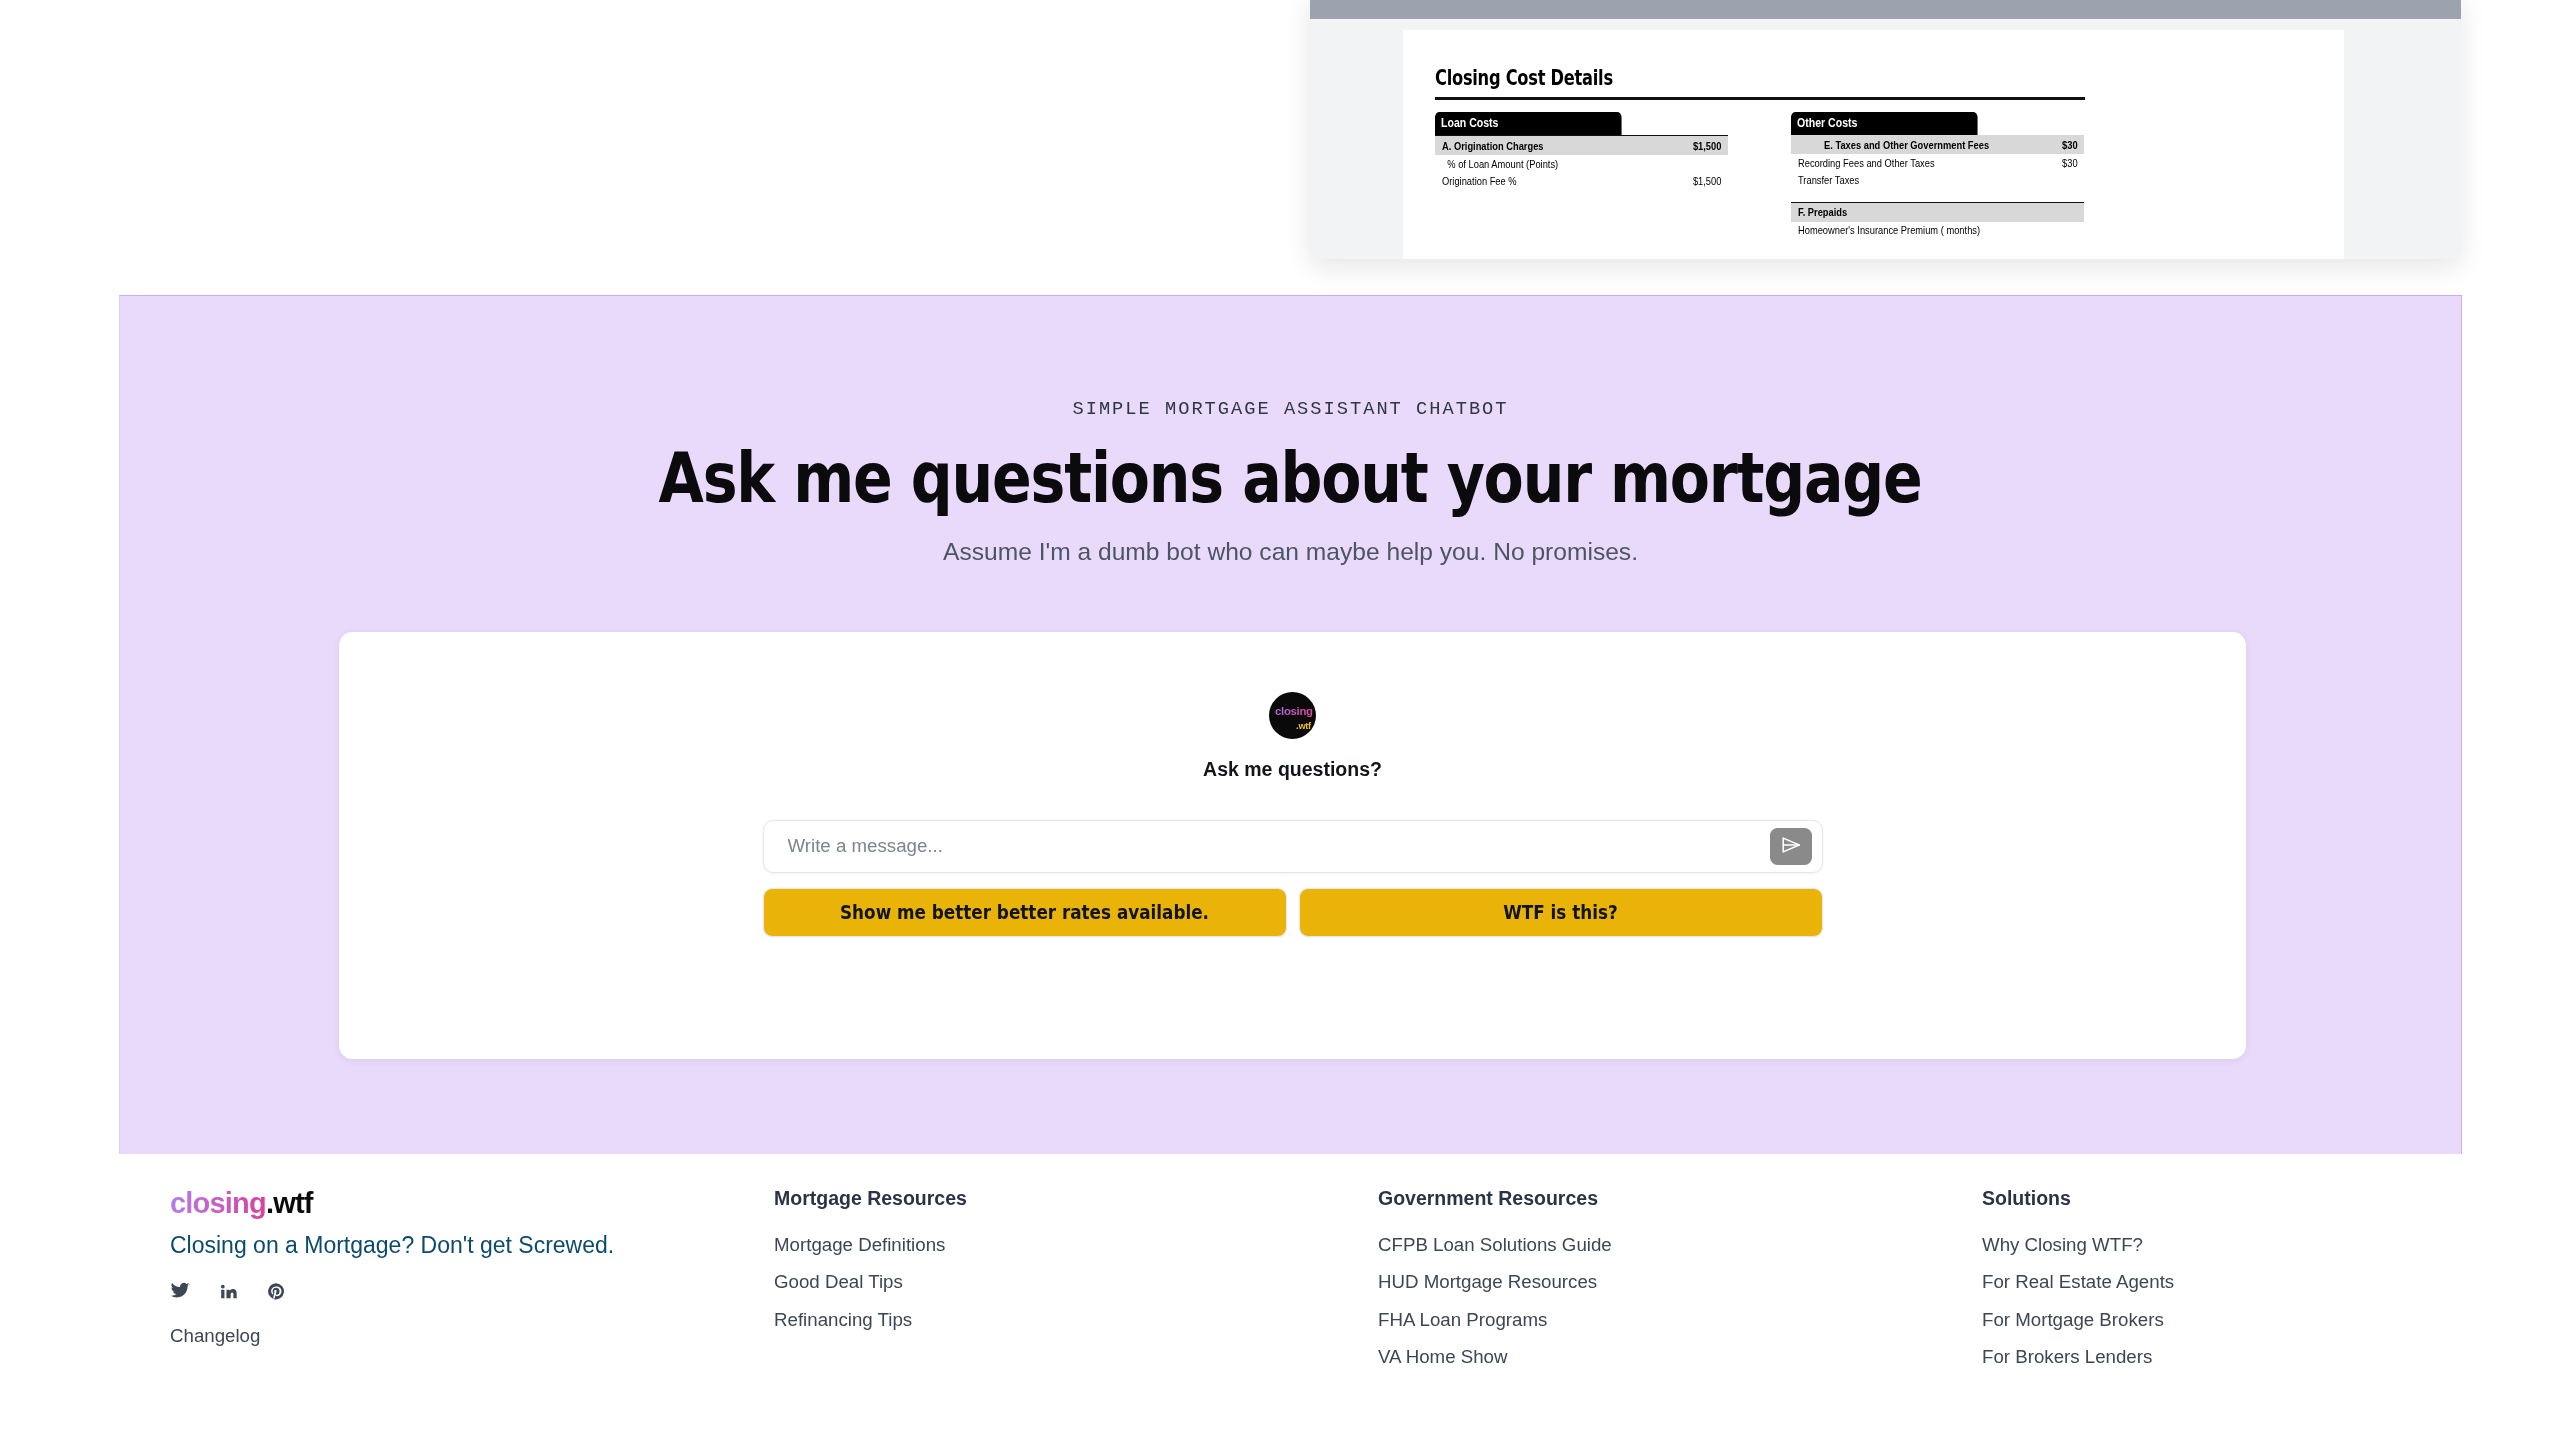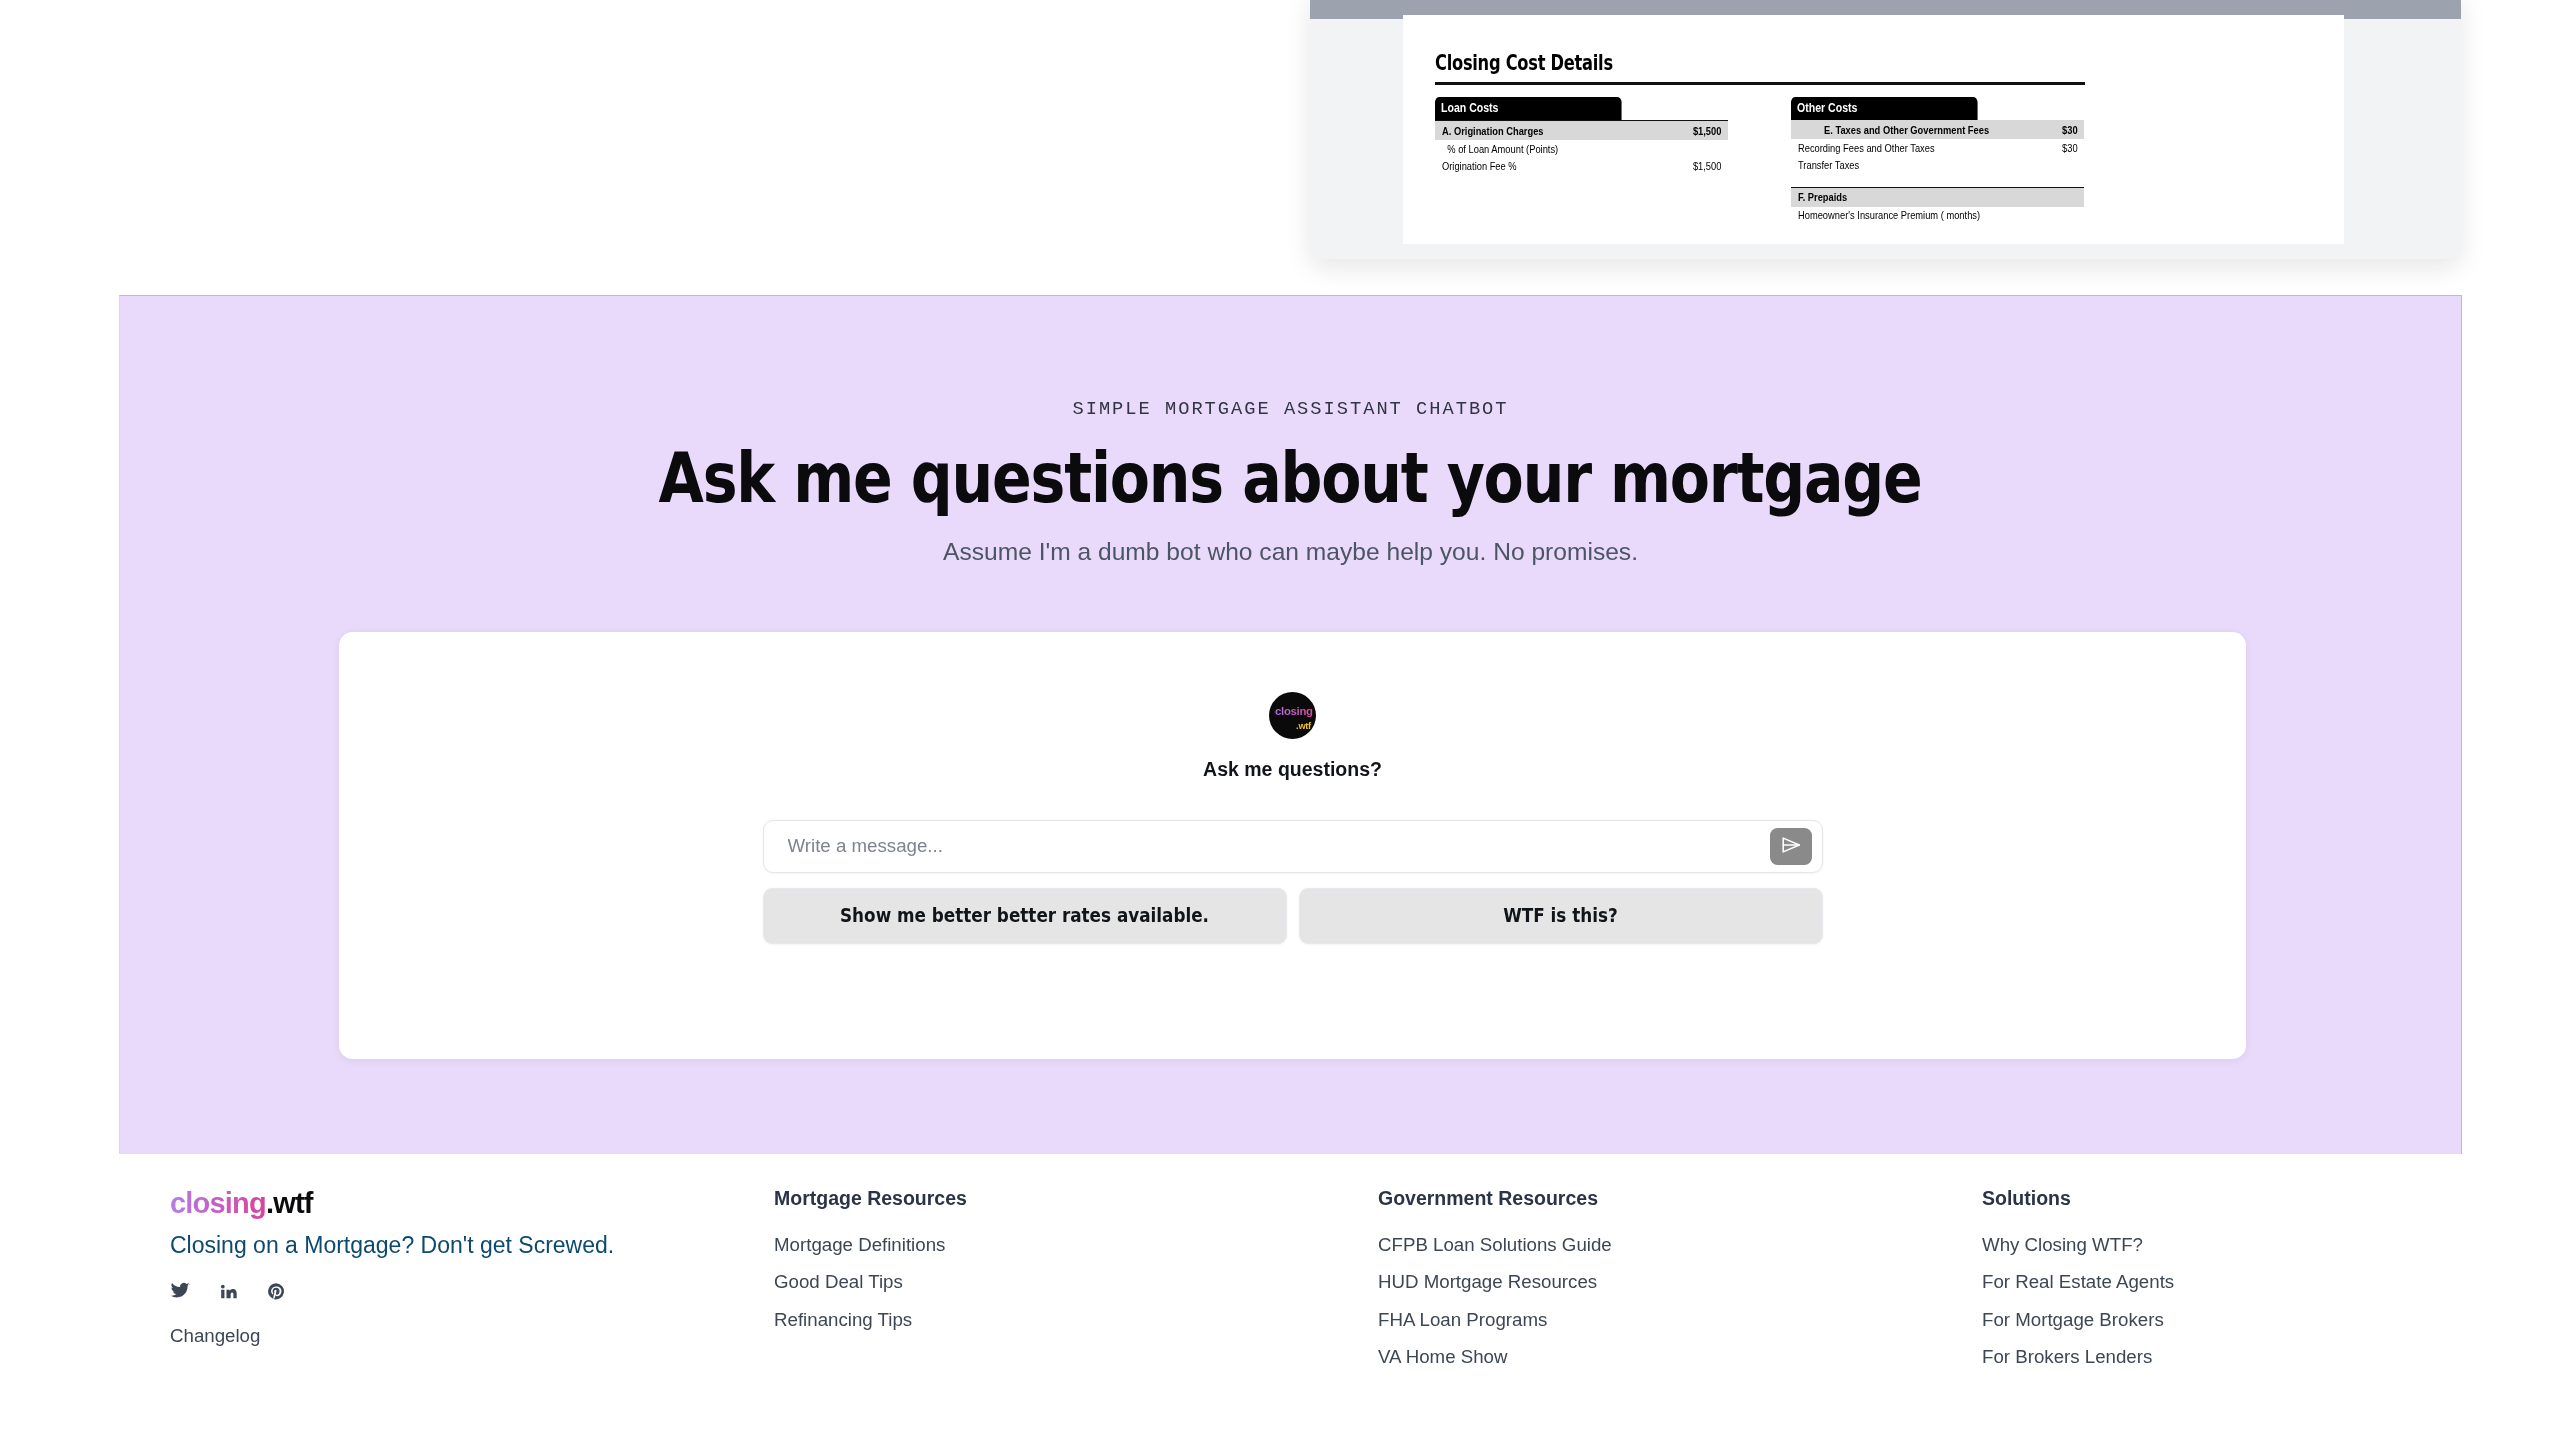--- a/index.html
+++ b/index.html
@@ -27,21 +27,21 @@
     overflow: hidden;
   }
   .doc-preview-bar {
     position: absolute;
     left: 0; top: 12px;
     width: 100%; height: 18.7px;
     background: #9ca3af;
   }
   .doc-page {
     position: absolute;
-    left: 93px; top: 27px;
+    left: 93px; top: 42px;
     width: 941px;
     height: 229px;
     background: #ffffff;
     overflow: hidden;
   }
   .doc-inner { padding: 36px 32px 0 32px; }
   .doc-title {
     font-family: "Liberation Sans Narrow", "DejaVu Sans Condensed", "Liberation Sans", sans-serif;
     font-weight: 700;
     font-size: 21px;
@@ -172,22 +172,22 @@
     border: none; border-radius: 7.6px;
     display: flex; align-items: center; justify-content: center;
     cursor: pointer;
   }
   .suggestions {
     margin-top: 15.3px;
     width: 1060px;
     display: flex; gap: 12px;
   }
   .suggestion {
-    flex: 1; height: 56px;
-    background: #e5e5e5;
+    flex: 1; height: 49px;
+    background: #eab308;
     border: 0.8px solid #e5e8ec;
     border-radius: 9.3px;
     box-shadow: 0 0.8px 2.5px rgba(16,24,40,.05);
     font-family: "Liberation Sans Narrow", "DejaVu Sans Condensed", "Liberation Sans", sans-serif;
     font-size: 18.7px; font-weight: 700; color: #111418;
     display: flex; align-items: center; justify-content: center;
     cursor: pointer;
   }
 
   

